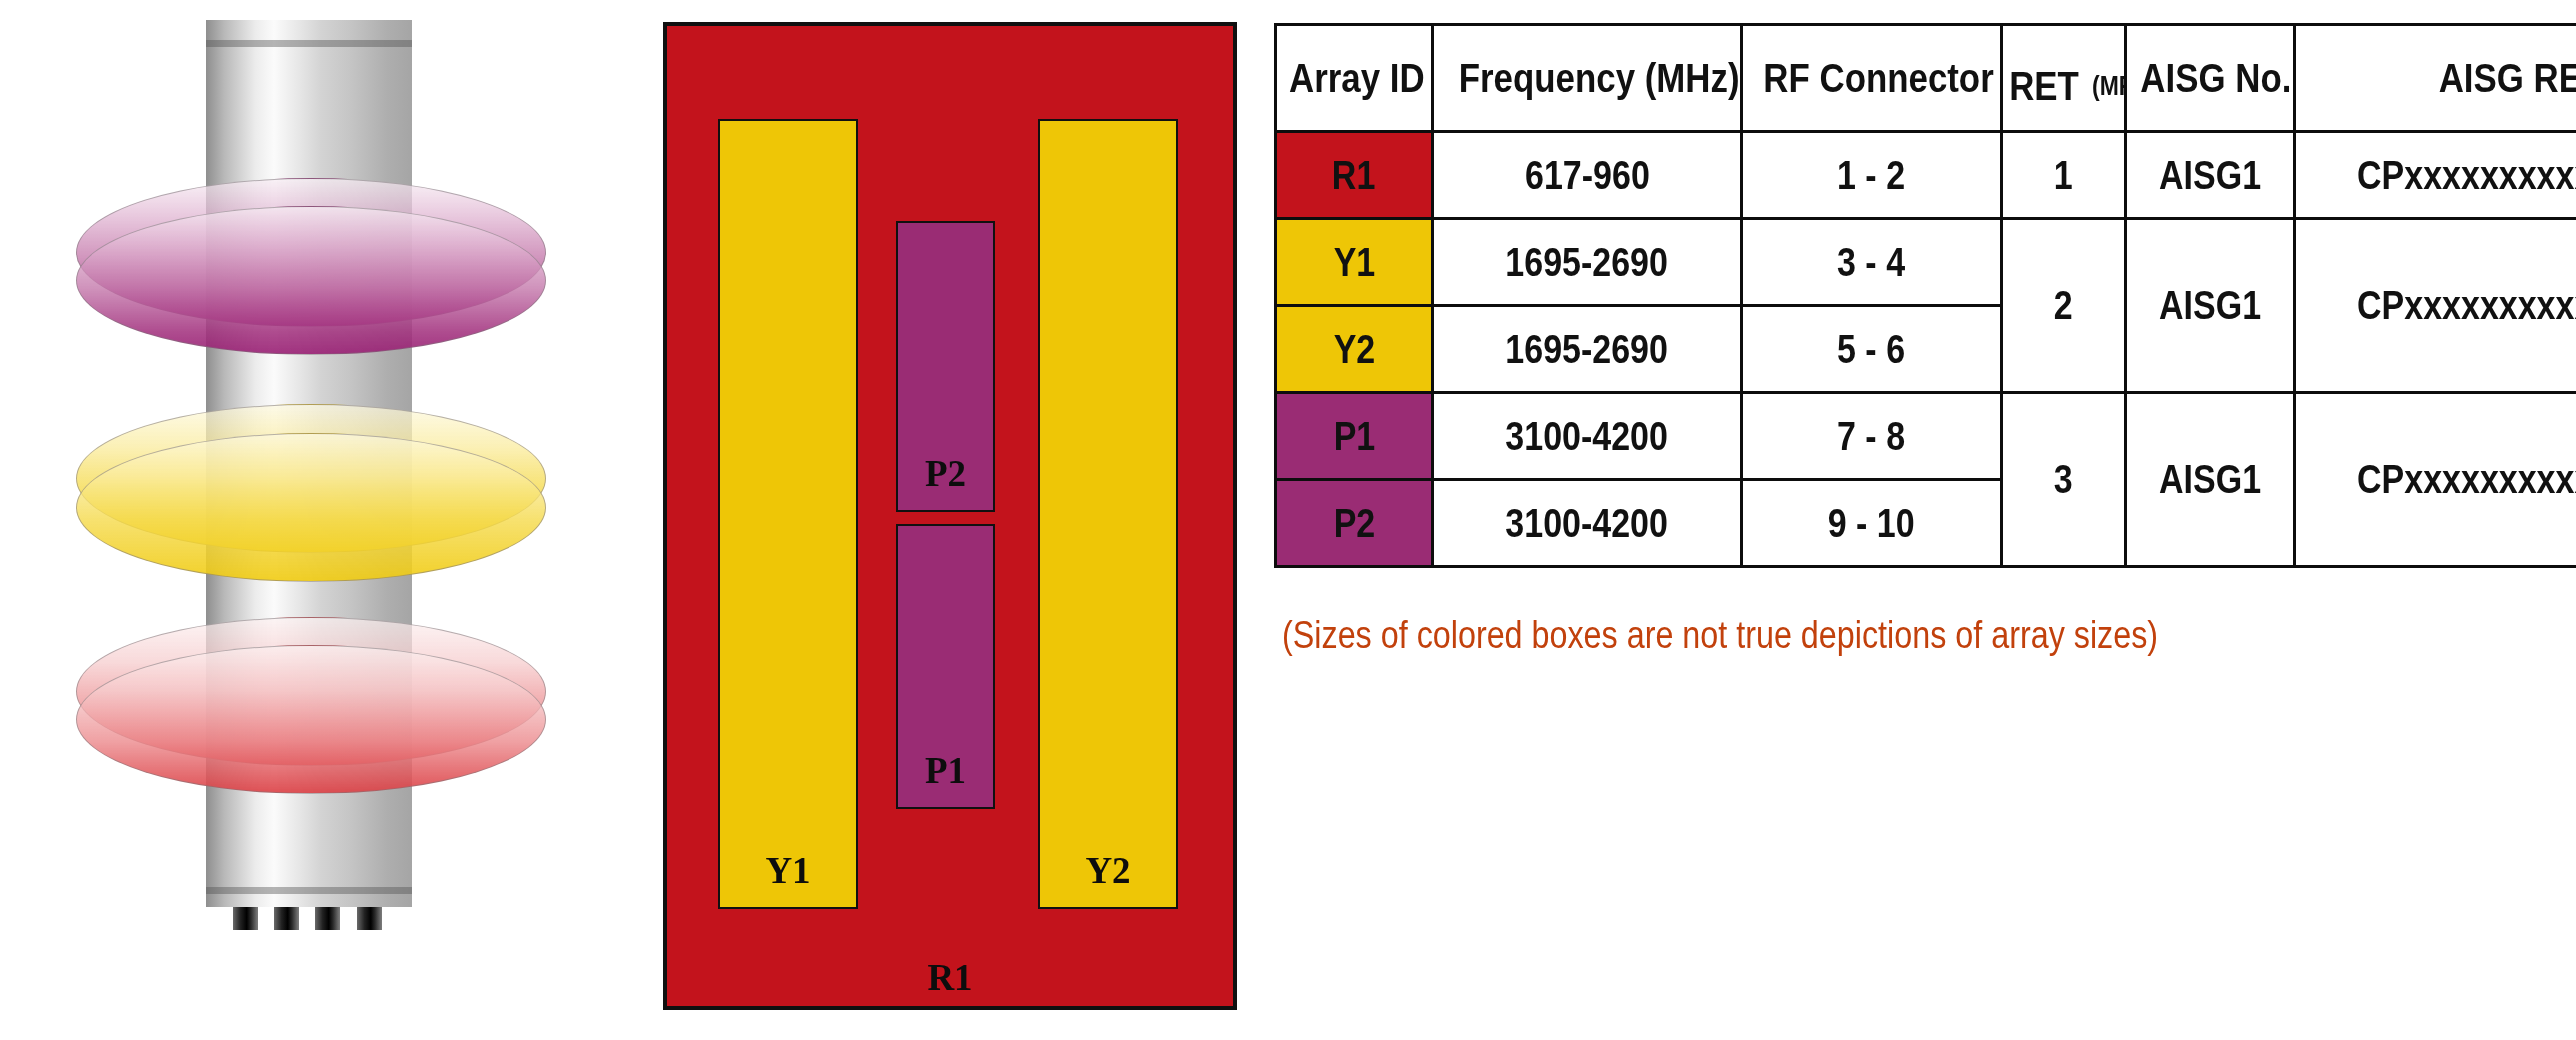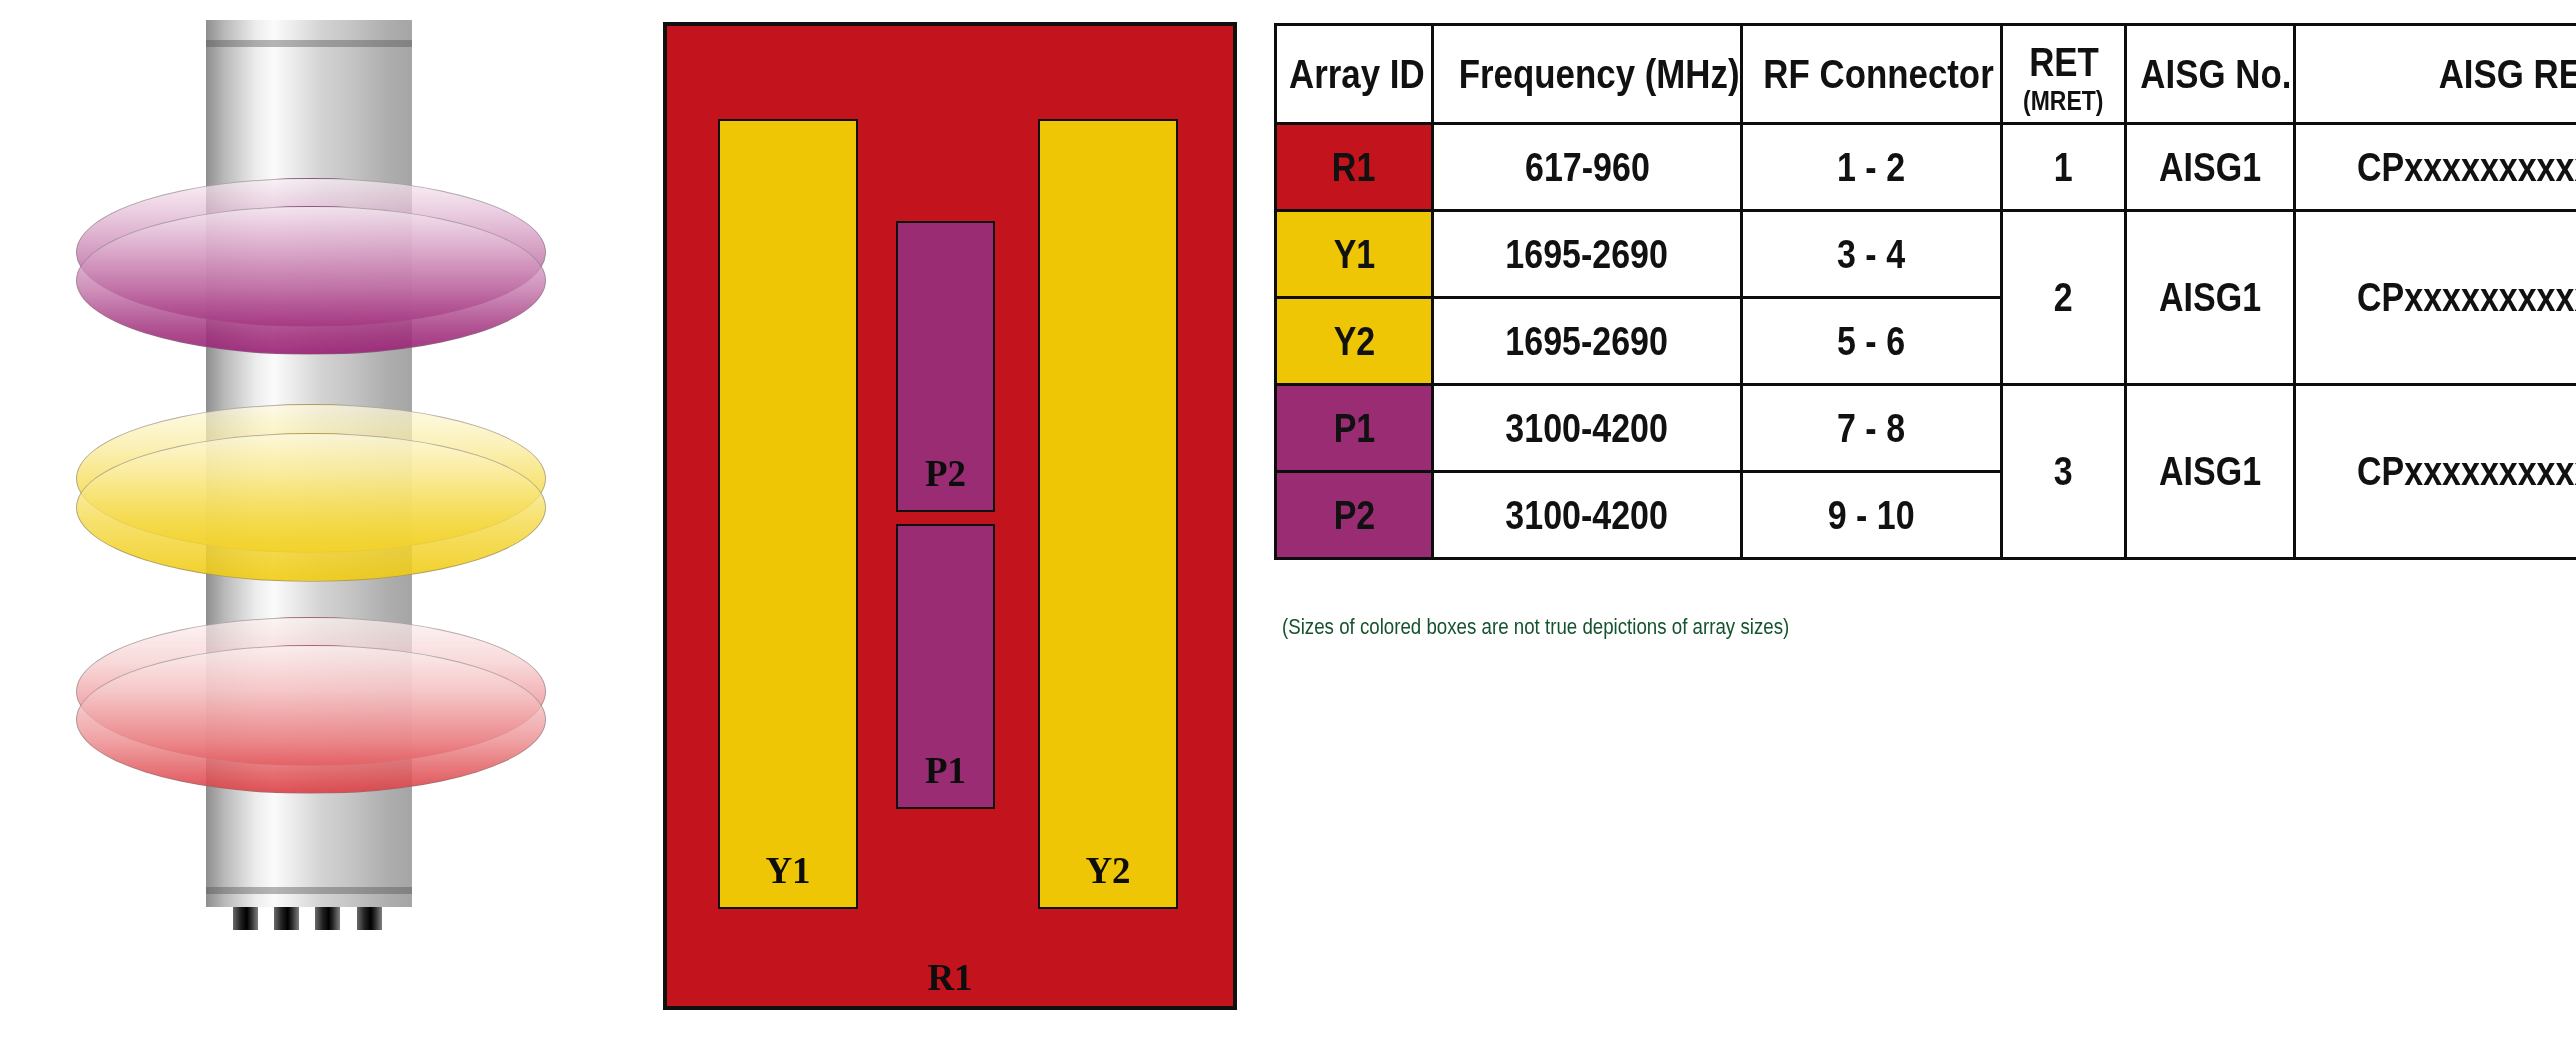--- a/index.html
+++ b/index.html
@@ -38,27 +38,27 @@
   .r1label{position:absolute;left:0;width:100%;bottom:7.2px;text-align:center;
     font-family:"Liberation Serif",serif;font-weight:bold;font-size:37px;color:#0d0d0d;}
 
   
   .ret-table{position:absolute;left:1274px;top:23px;border-collapse:collapse;table-layout:fixed;width:1541px;}
   .ret-table td,.ret-table th{border:3.6px solid #0d0d0d;text-align:center;vertical-align:middle;
     padding:0;font-weight:bold;overflow:hidden;}
   .ret-table th{height:96px;font-size:41px;}
   .ret-table td{height:84px;font-size:40px;}
   .cond{display:inline-block;transform:scaleX(0.85);transform-origin:center;white-space:nowrap;}
-  .ret-head{display:flex;flex-direction:column;justify-content:space-between;height:96px;
-    padding:13.4px 0 5.2px 0;box-sizing:border-box;align-items:center;}
+  .ret-head{display:flex;flex-direction:row;justify-content:space-between;height:96px;
+    padding:13.4px 0 5.2px 0;box-sizing:border-box;align-items:center;margin-top:8px;}
   .ret-sub{font-size:27px;}
   .bg-red{background:#C3131C;} .bg-yellow{background:#EEC606;} .bg-purple{background:#9A2C74;}
 
   
-  .note{position:absolute;left:1282px;top:614px;font-size:22px;color:#14532d;}
+  .note{position:absolute;left:1282px;top:614px;font-size:38px;color:#c2410c;}
   .note .cond{transform-origin:left center;}
 </style>
 </head>
 <body>
 
 <div id="root">
 
   <div class="antenna">
     <div class="cylinder">
       <div class="cyl-band top"></div>

